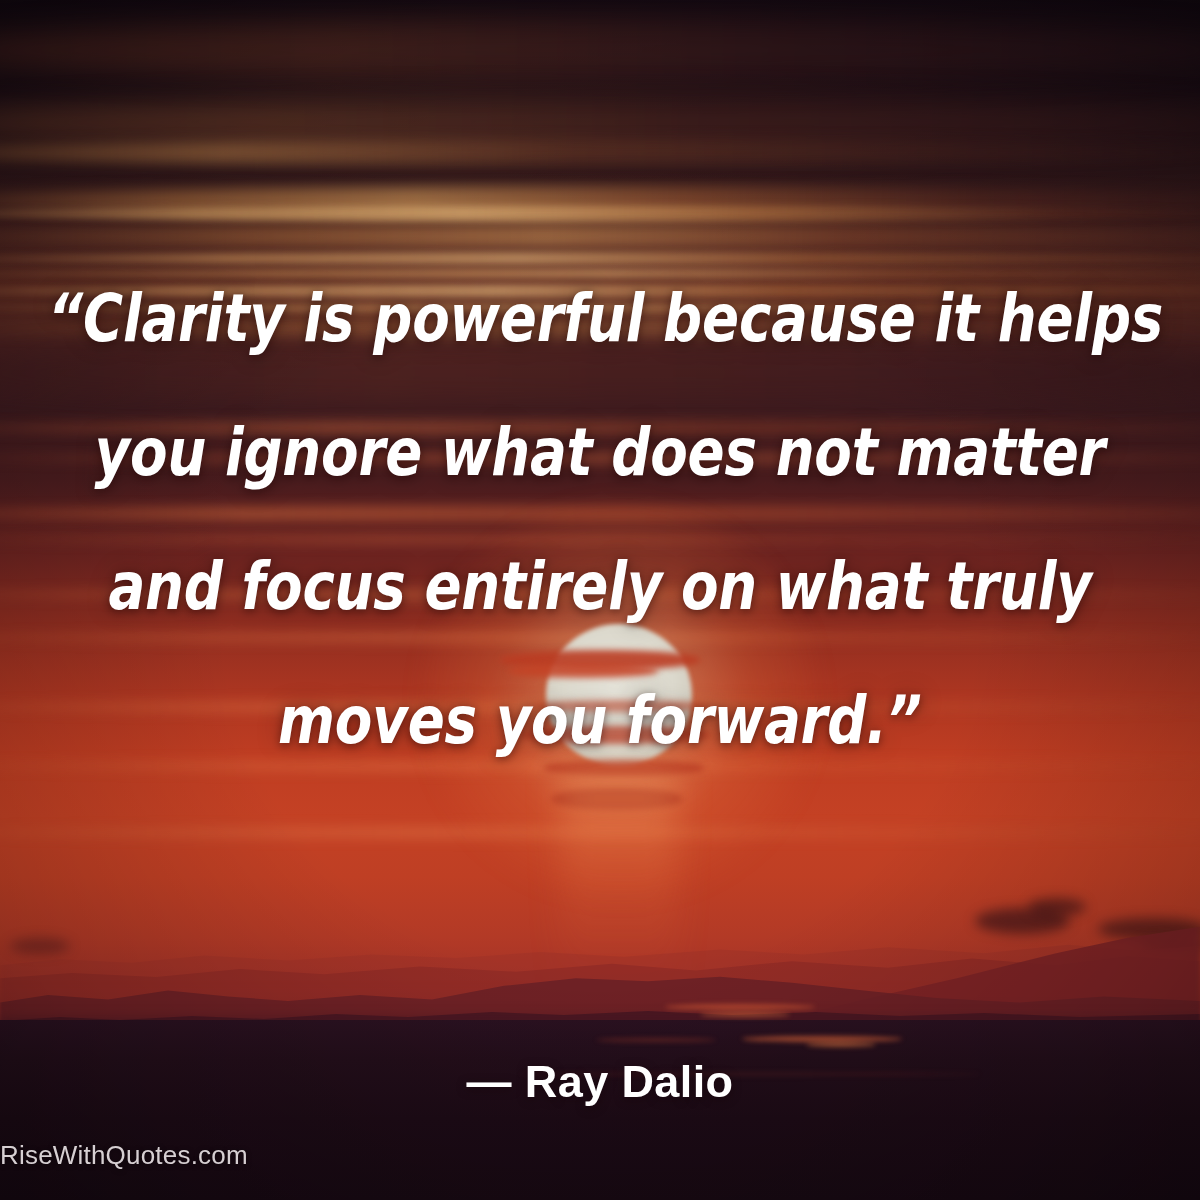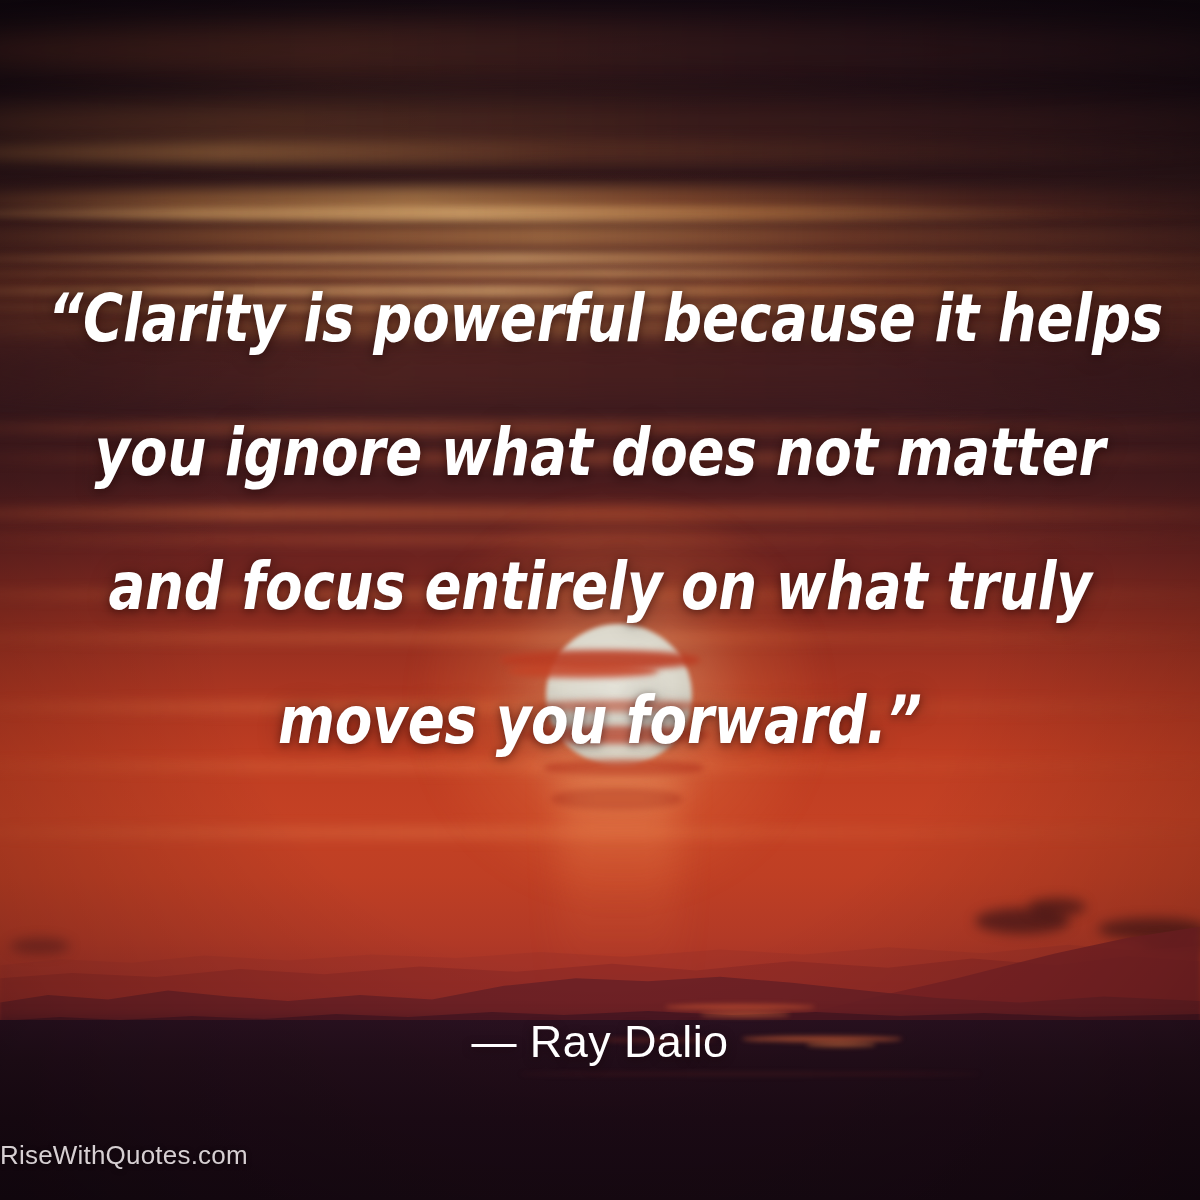--- a/index.html
+++ b/index.html
@@ -166,27 +166,27 @@
     font-size: 66px;
     line-height: 134px;
     letter-spacing: -0.2px;
     white-space: nowrap;
     text-shadow: 0 2px 9px rgba(30,5,5,0.50), 0 0 26px rgba(40,8,6,0.32);
     transform: scaleX(0.92);
   }
 
   #attribution {
     position: absolute;
-    left: 0; top: 1016px;
+    left: 0; top: 1056px;
     width: 1200px;
     text-align: center;
     color: #ffffff;
     font-family: "Liberation Sans", sans-serif;
     font-size: 45px;
-    font-weight: normal;
+    font-weight: bold;
     letter-spacing: 0.4px;
     text-shadow: 0 2px 10px rgba(20,4,8,0.55);
     z-index: 40;
   }
 
   #site-footer {
     position: absolute;
     left: 0; top: 1140px;
     width: 1200px;
     text-align: left;

